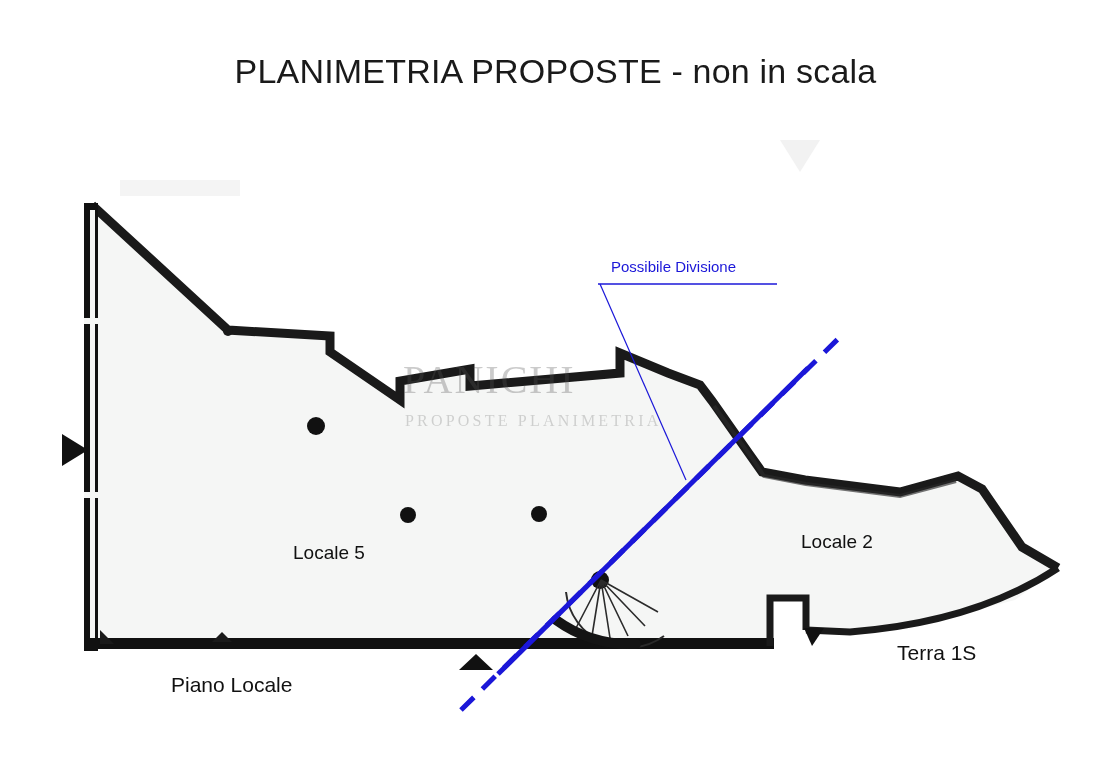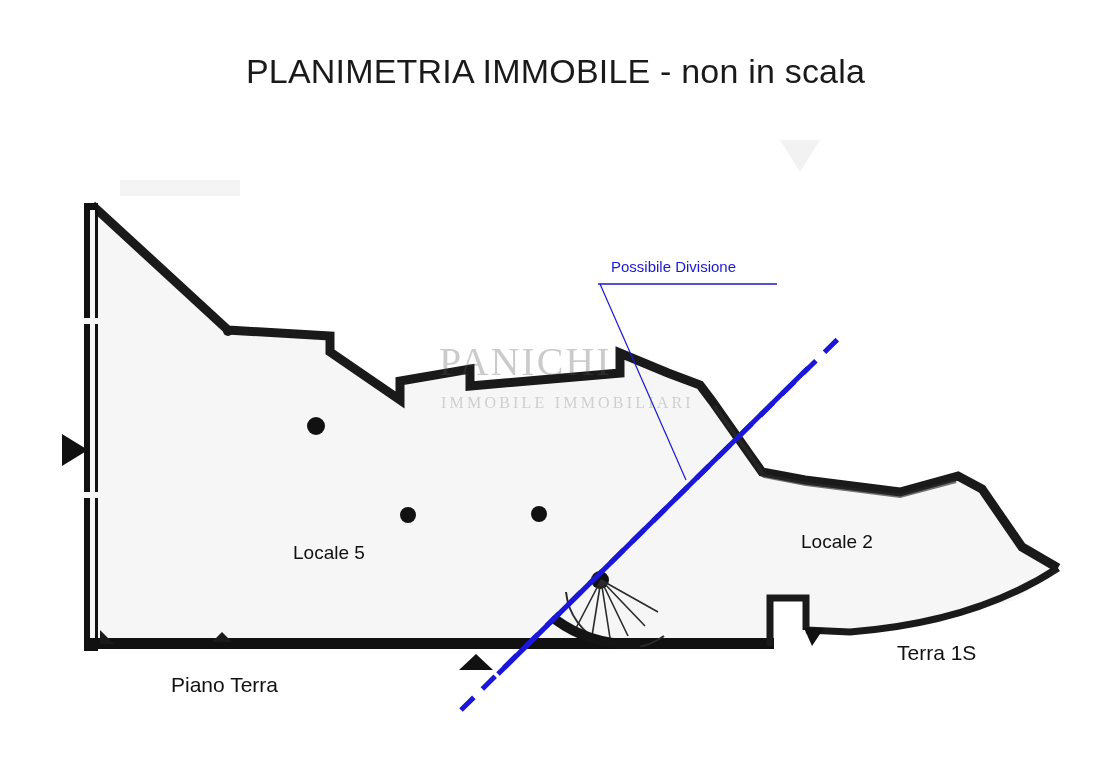--- a/index.html
+++ b/index.html
@@ -51,26 +51,25 @@
   .lbl-divisione {
     left: 611px;
     top: 258px;
     font-size: 15px;
     color: #1b17d8;
     text-align: center;
   }
   .watermark {
     position: absolute;
     left: 403px;
-    top: 338px;
+    top: 356px;
     width: 320px;
     height: 80px;
     pointer-events: none;
     opacity: 0.30;
-    margin-left: 36px;
   }
   .wm-main {
     position: absolute;
     left: 0;
     top: 0;
     font-family: "Liberation Serif", serif;
     font-size: 40px;
     letter-spacing: 2px;
     color: #555555;
     white-space: nowrap;
@@ -84,21 +83,21 @@
     letter-spacing: 3.2px;
     color: #777777;
     white-space: nowrap;
   }
 </style>
 </head>
 <body>
 
 <div id="plan-root">
 
-  <div class="title">PLANIMETRIA IMMOBILE - non in scala</div>
+  <div class="title">PLANIMETRIA PROPOSTE - non in scala</div>
 
   <svg class="svg-layer" viewBox="0 0 1111 768">
 
     <path fill="#f5f6f5" stroke="none" d="M 92,205 L 228,330 L 330,336 L 330,352 L 400,398 L 400,380 L 470,368 L 470,385 L 620,372 L 620,352 L 668,372 L 700,384 L 712,400 L 748,452 L 760,470 L 800,478 L 900,490 L 960,474 L 980,486 L 1020,545 L 1058,568 L 1015,600 L 930,622 L 850,630 L 805,628 L 805,600 L 768,600 L 768,646 L 96,646 L 92,205 Z"></path>
 
     <path fill="none" stroke="#1a1a1a" stroke-width="9" stroke-linejoin="miter" d="M 92,205 L 228,330 L 330,336 L 330,352 L 400,400 L 400,381 L 470,369 L 470,386 L 620,373 L 620,353 L 668,373 L 700,385 L 712,401 L 750,455 L 762,472 L 805,480 L 900,492 L 958,476 L 982,489 L 1022,547 L 1058,568"></path>
 
     <rect x="84" y="203" width="14" height="448" fill="#111111"></rect>
     <rect x="90" y="210" width="5" height="432" fill="#f5f6f5"></rect>
 
@@ -136,22 +135,22 @@
 
     <line x1="498" y1="674" x2="808" y2="368" stroke="#1b17d8" stroke-width="5"></line>
 
     <path fill="none" stroke="#1b17d8" stroke-width="1.2" d="M 600,284 L 686,480"></path>
     <line x1="598" y1="284" x2="777" y2="284" stroke="#1b17d8" stroke-width="1.6"></line>
 
   </svg>
 
   <div class="watermark">
     <div class="wm-main">PANICHI</div>
-    <div class="wm-sub">IMMOBILE IMMOBILIARI</div>
+    <div class="wm-sub">PROPOSTE PLANIMETRIA</div>
   </div>
 
   <div class="lbl lbl-divisione">Possibile Divisione</div>
   <div class="lbl lbl-locale1">Locale 5</div>
   <div class="lbl lbl-locale2">Locale 2</div>
-  <div class="lbl lbl-pianoterra">Piano Terra</div>
+  <div class="lbl lbl-pianoterra">Piano Locale</div>
   <div class="lbl lbl-piano1s">Terra 1S</div>
 
 </div>
 
 </body></html>

